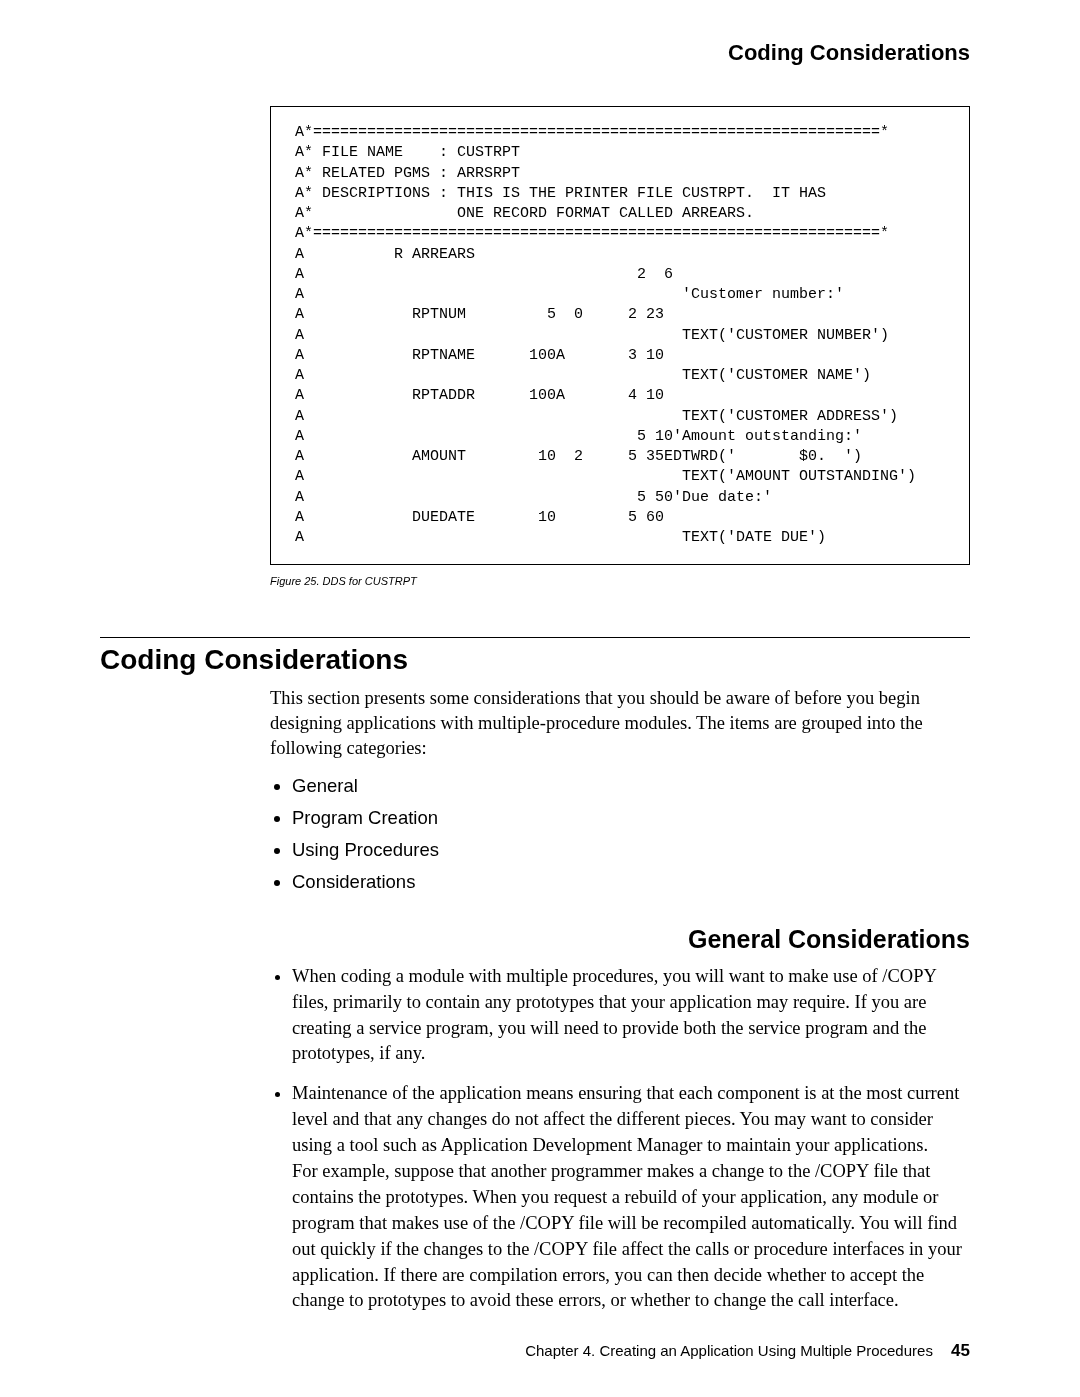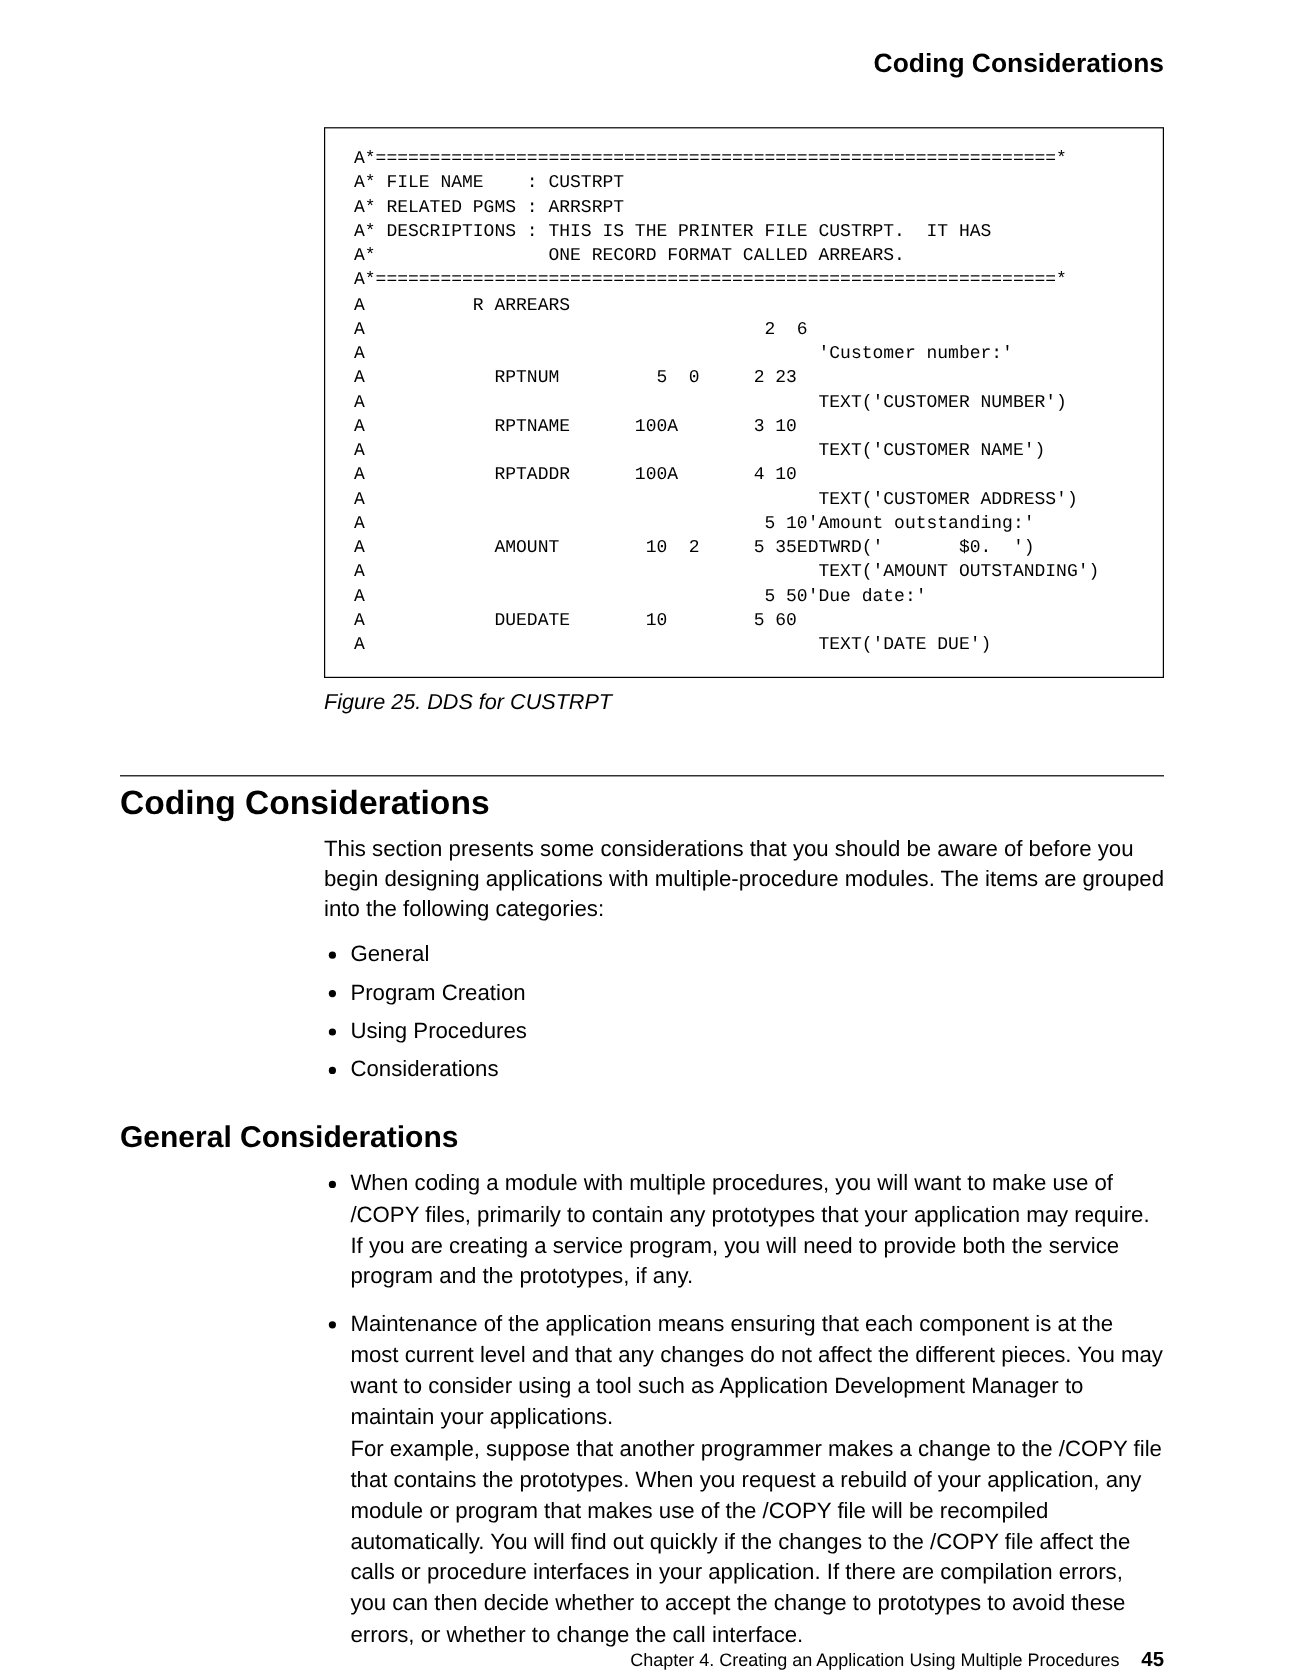--- a/index.html
+++ b/index.html
@@ -29,55 +29,56 @@
     border: 1px solid #000;
     padding: 16px 24px 16px 24px;
     font-family: "Courier New", monospace;
     font-size: 15px;
     line-height: 1.35;
     white-space: pre;
   }
   .figure-caption {
     margin-left: 170px;
     font-style: italic;
-    font-size: 18px;
+    font-size: 11px;
     margin-top: 10px;
     margin-bottom: 50px;
   }
   hr.section-rule {
     border: none;
     border-top: 1.5px solid #000;
     margin: 0 0 6px 0;
   }
   h2.section-heading {
     font-size: 28px;
     font-weight: bold;
     margin: 0 0 10px 0;
   }
   h3.subheading {
     font-size: 25px;
     font-weight: bold;
     margin: 30px 0 8px 0;
+    text-align: right;
   }
   .body-block {
     margin-left: 170px;
     font-size: 18.5px;
     line-height: 1.35;
   }
-  .body-block p { margin: 0 0 12px 0; }
+  .body-block p { margin: 0 0 12px 0; font-family: Liberation Serif, serif; }
   ul.bullets {
     margin: 6px 0 14px 0;
     padding-left: 22px;
   }
   ul.bullets li {
     margin: 6px 0;
     font-size: 18.5px;
     line-height: 1.4;
   }
-  ul.bullets.long li { margin: 10px 0 14px 0; }
+  ul.bullets.long li { margin: 10px 0 14px 0; font-family: Liberation Serif, serif; }
   .bullet-para { margin-top: 0; }
   .footer {
     position: absolute;
     bottom: 36px;
     right: 110px;
     left: 100px;
     text-align: right;
     font-size: 15px;
   }
   .footer .pnum { font-weight: bold; font-size: 17px; margin-left: 14px; }

